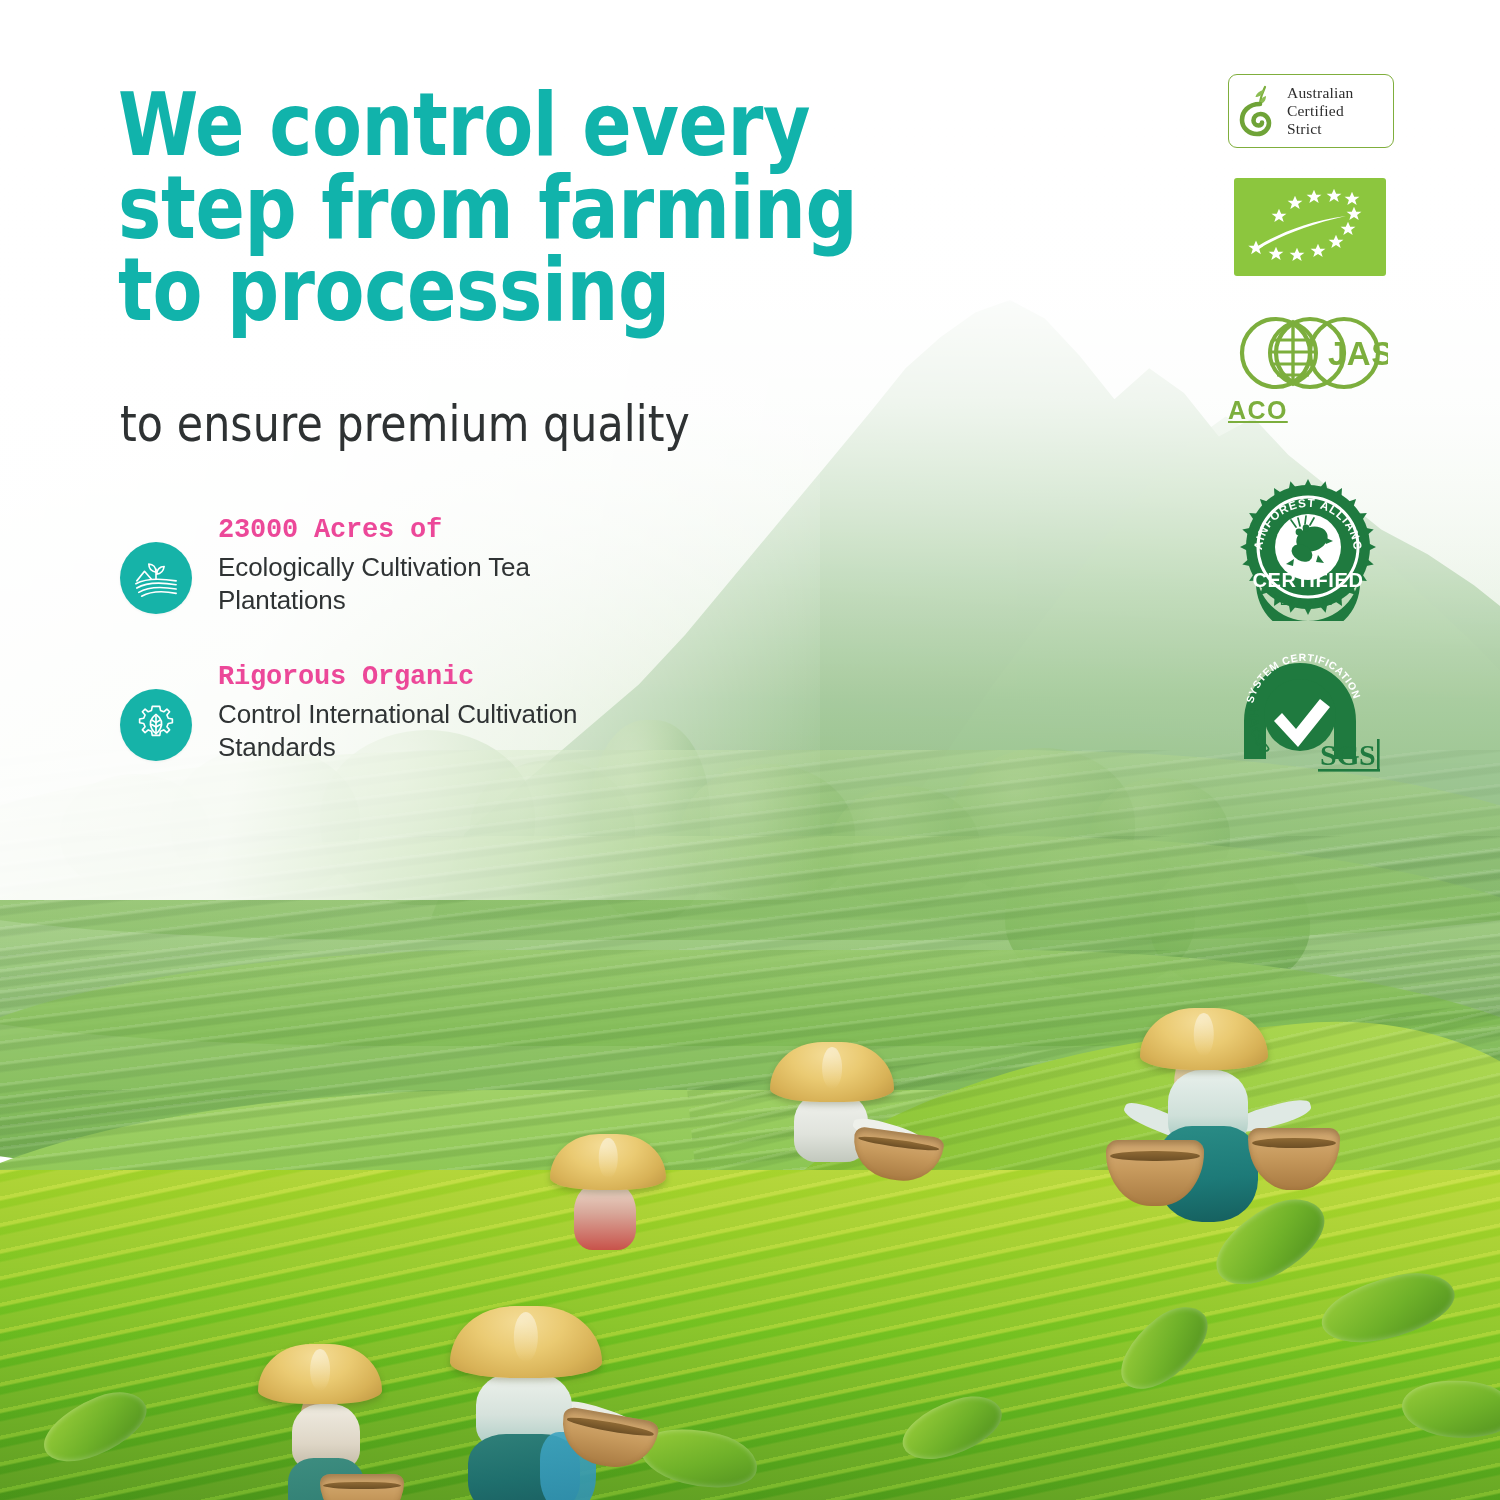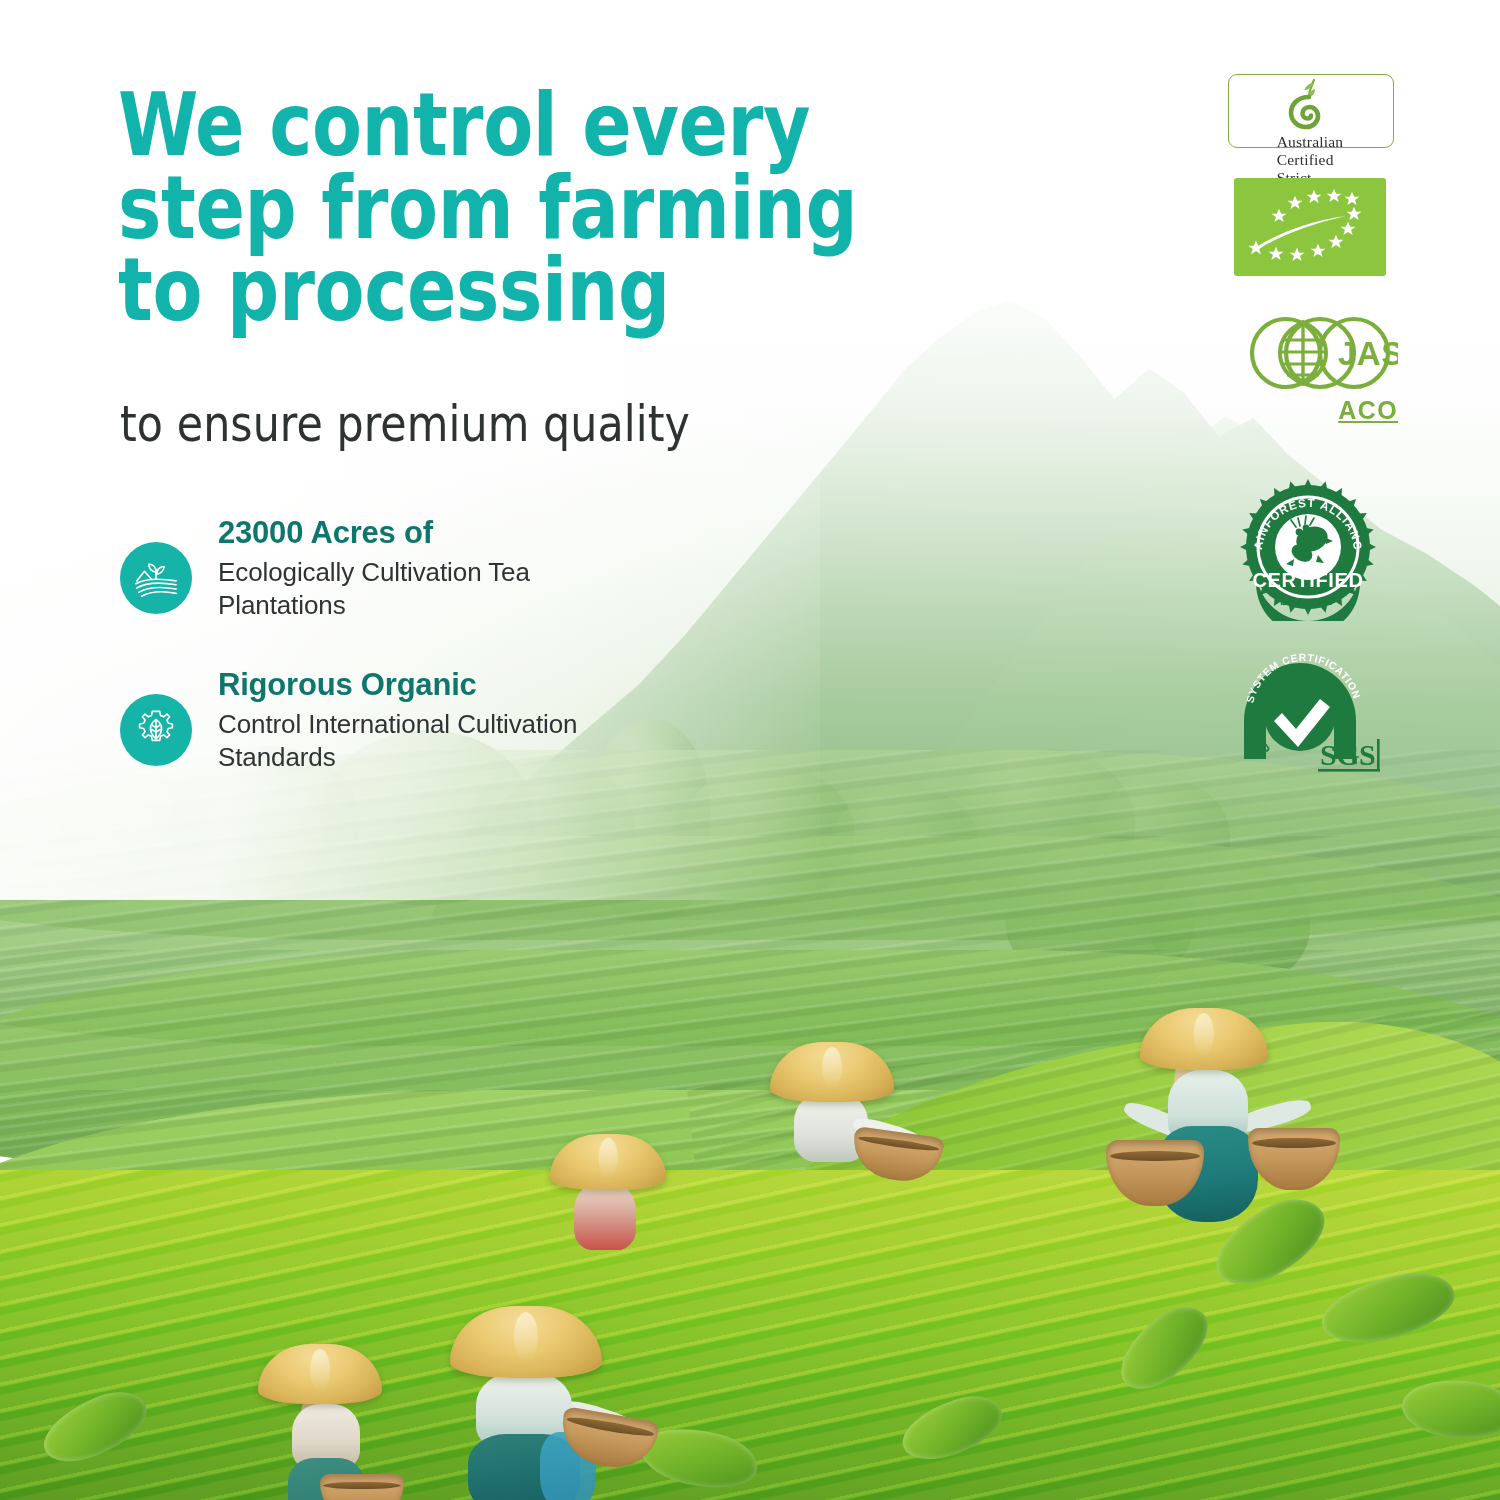--- a/index.html
+++ b/index.html
@@ -157,54 +157,54 @@
   .feature-icon {
     flex:0 0 auto; width:72px; height:72px; border-radius:50%;
     background:#16b3a8;
     display:flex; align-items:center; justify-content:center;
     margin-right:26px; margin-top:30px;
     box-shadow:0 1px 3px rgba(0,0,0,.05);
   }
   .feature-icon svg { display:block; }
   .feature-text { padding-top:2px; }
   .feature-title {
-    font-size:31px; font-weight:bold; color:#0f766e;
-    font-family:Liberation Sans, sans-serif;
+    font-size:27px; font-weight:bold; color:#ec4899;
+    font-family:Liberation Mono, monospace;
     letter-spacing:-.2px; line-height:1.24; margin-bottom:4px;
   }
   .feature-desc {
     font-size:26px; color:#2f3334; font-weight:normal;
     font-family:"Liberation Sans","DejaVu Sans",sans-serif;
     line-height:1.26; max-width:430px; letter-spacing:-.1px;
   }
 
   
   .badges { position:absolute; right:96px; top:74px; z-index:25; width:176px; }
-  .badge { position:relative; margin-bottom:0;flex-direction:column; }
+  .badge { position:relative; margin-bottom:0; }
 
   
   .badge-aco {
     width:166px; height:74px; border:1.5px solid #7fae3c; border-radius:9px;
     background:rgba(255,255,255,.9);
     display:flex; align-items:center; padding:0 8px 0 6px;
   }
   .aco-mark { flex:0 0 auto; width:52px; height:58px; }
   .aco-text {
     font-family:"Liberation Serif","DejaVu Serif",serif;
     font-size:15.5px; line-height:1.17; color:#2d2d2d; letter-spacing:.2px;
   }
 
   
   .badge-eu {
     width:152px; height:98px; margin:30px 0 0 6px; border-radius:3px;
     background:#8cc63e; position:relative; overflow:hidden;
   }
 
   
-  .badge-jas { width:170px; margin:34px 0 0 0; text-align:right; }
+  .badge-jas { width:170px; margin:34px 0 0 0; text-align:left; }
   .jas-aco-label {
     font-family:"Liberation Sans","DejaVu Sans",sans-serif;
     font-weight:bold; font-size:25px; color:#7cae3d; letter-spacing:1.4px;
     margin-top:-4px;
     text-decoration:underline;
   }
 
   
   .badge-ra { width:144px; height:144px; margin:52px 0 0 8px; }
 

